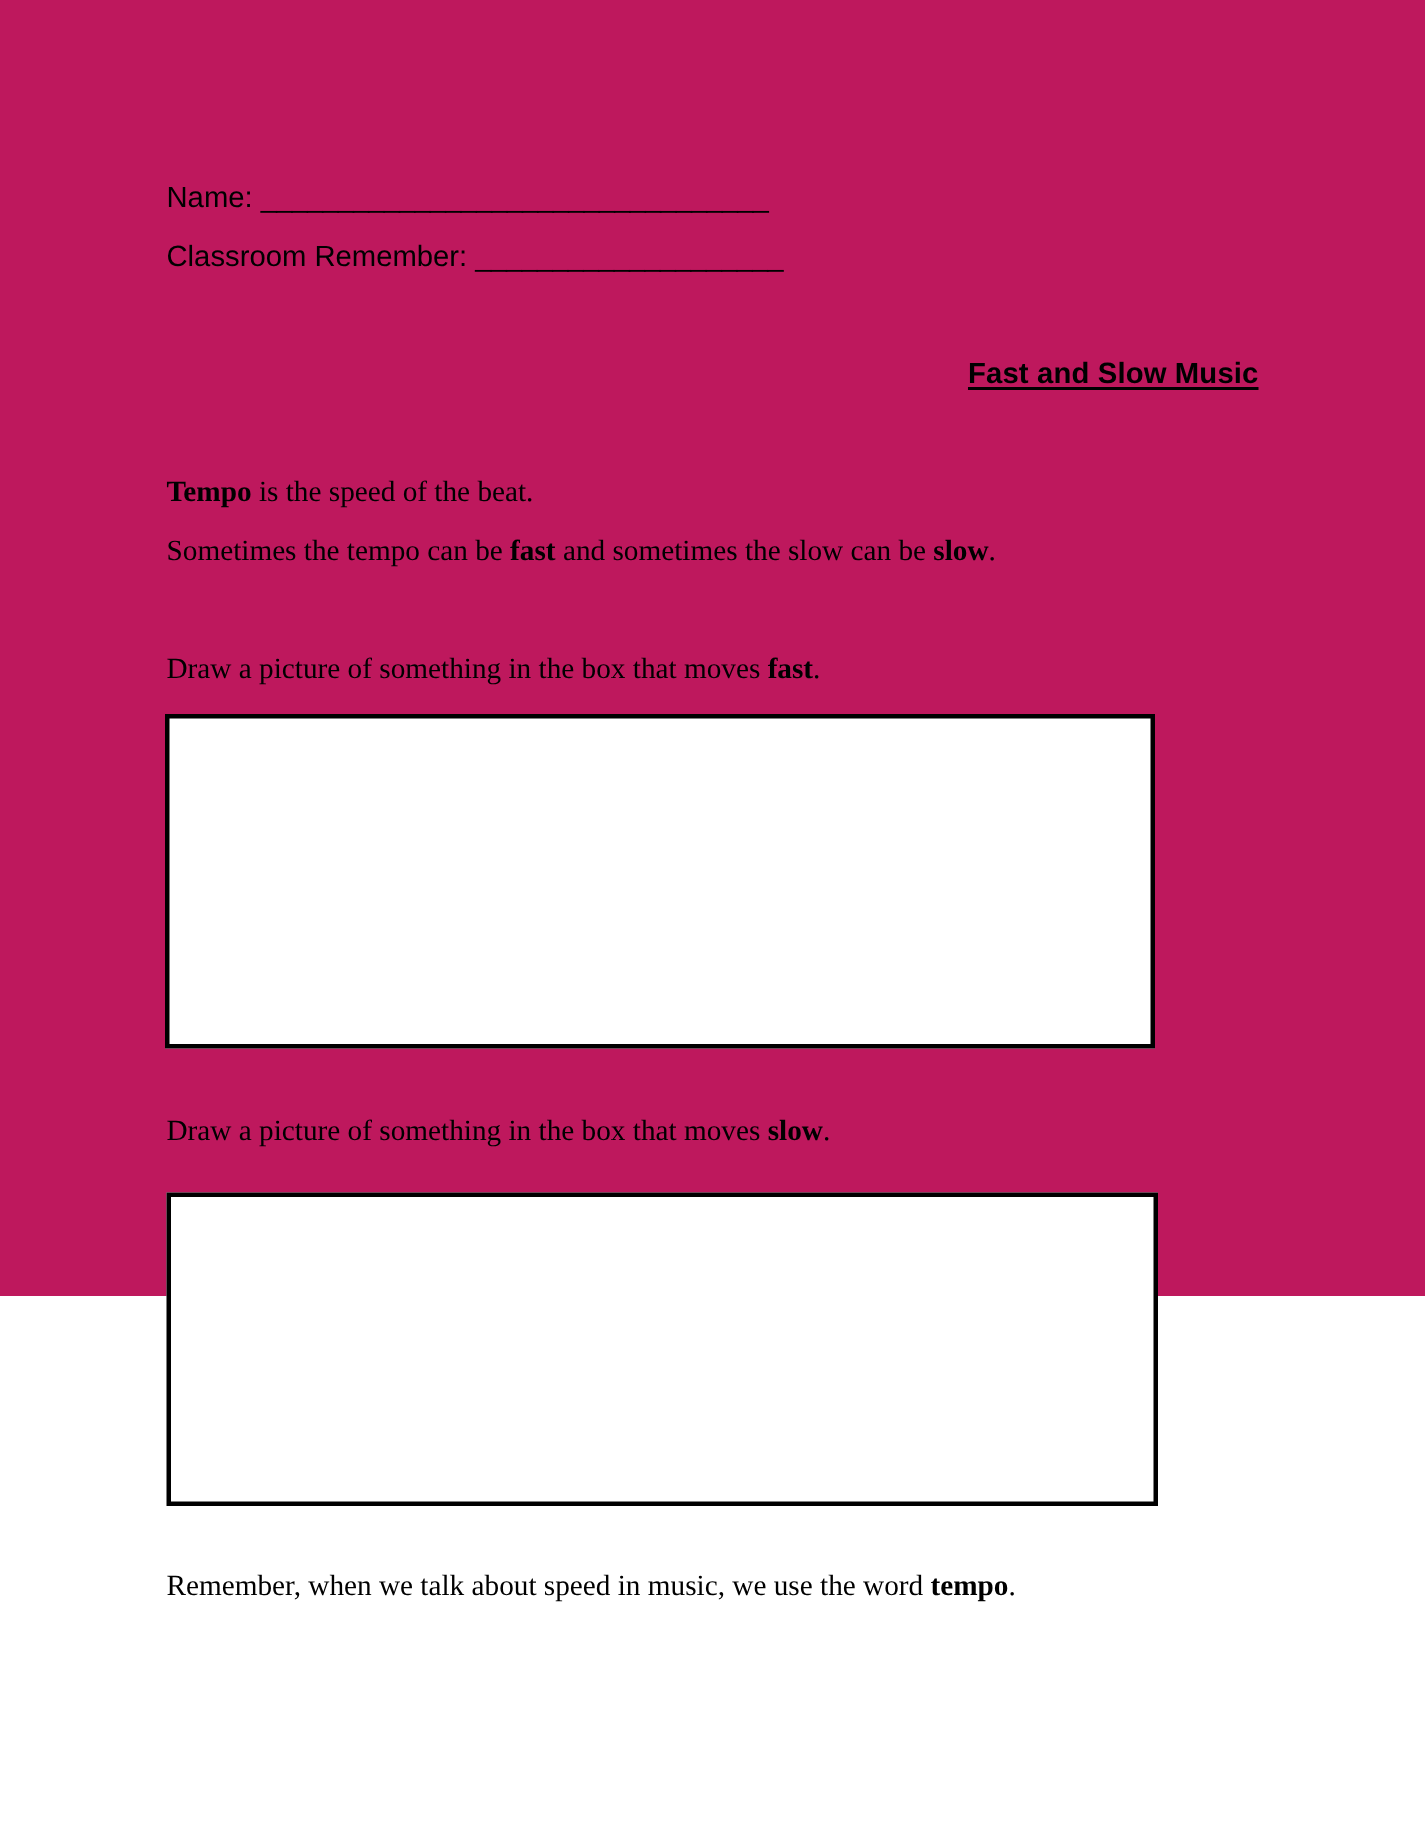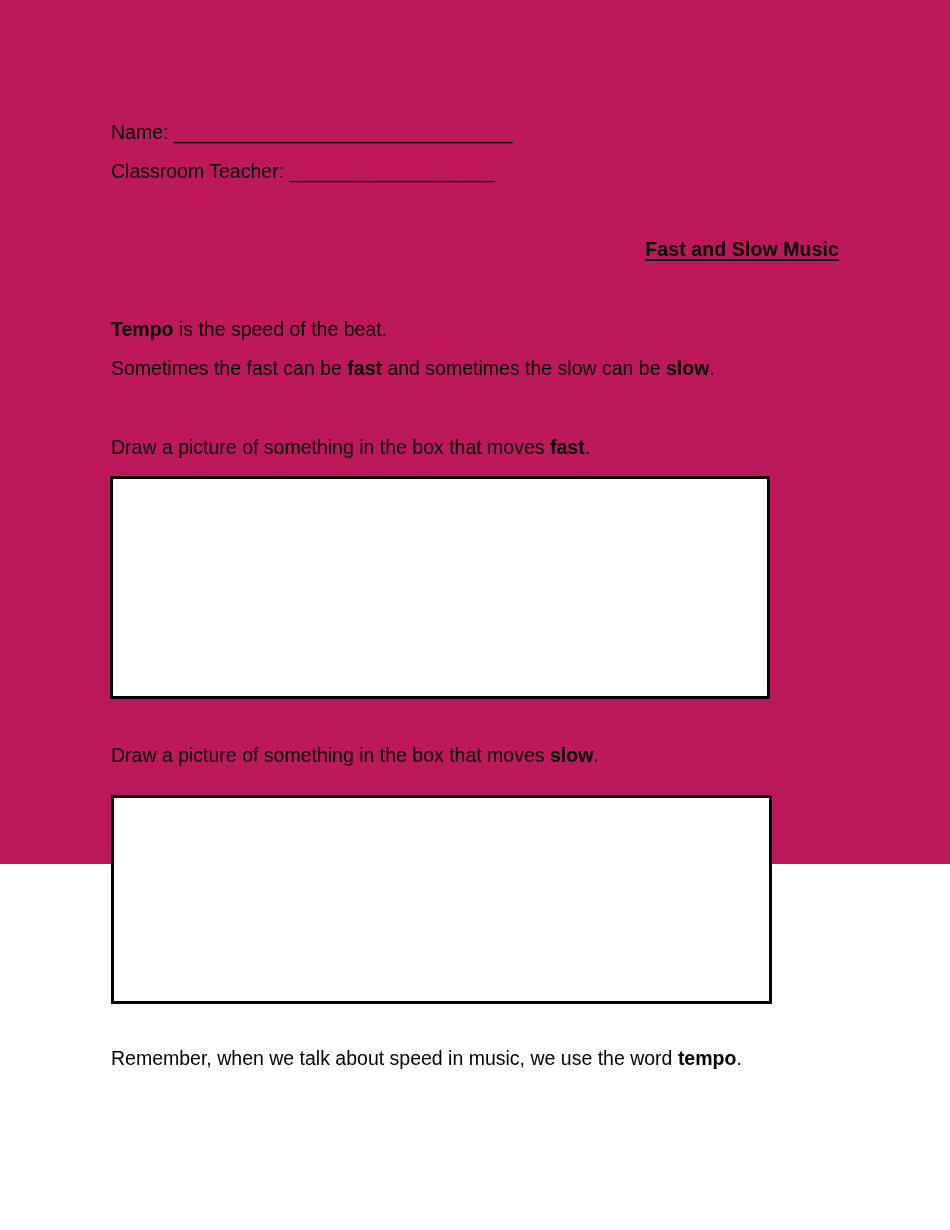--- a/index.html
+++ b/index.html
@@ -60,20 +60,21 @@
     text-decoration: underline;
     text-underline-offset: 3px;
     text-decoration-thickness: 2px;
   }
 
   .para {
     position: absolute;
     left: 0;
     font-size: 19.5px;
     white-space: nowrap;
+    font-family: Liberation Serif, serif;
   }
   #tempo-def { top: 318px; }
   #tempo-sentence { top: 357px; }
   #prompt-fast { top: 436px; }
   #prompt-slow { top: 744px; }
   #closing-line { top: 1047px; }
 
   .draw-box {
     position: absolute;
     border: 3px solid #000000;
@@ -99,34 +100,34 @@
 
 <div class="page">
   <div class="content">
 
     <div class="field-row" id="name-row">
       <span class="field-label">Name:</span>
       <span class="field-rule">_________________________________</span>
     </div>
 
     <div class="field-row" id="teacher-row">
-      <span class="field-label">Classroom Teacher:</span>
+      <span class="field-label">Classroom Remember:</span>
       <span class="field-rule">____________________</span>
     </div>
 
     <div class="doc-title">
       <span class="u">Fast and Slow Music</span>
     </div>
 
     <div class="para" id="tempo-def">
       <b>Tempo</b><span> is the speed of the beat.</span>
     </div>
 
     <div class="para" id="tempo-sentence">
-      <span>Sometimes the fast can be </span><b>fast</b><span> and sometimes the slow can be </span><b>slow</b><span>.</span>
+      <span>Sometimes the tempo can be </span><b>fast</b><span> and sometimes the slow can be </span><b>slow</b><span>.</span>
     </div>
 
     <div class="para" id="prompt-fast">
       <span>Draw a picture of something in the box that moves </span><b>fast</b><span>.</span>
     </div>
 
     <div class="para" id="prompt-slow">
       <span>Draw a picture of something in the box that moves </span><b>slow</b><span>.</span>
     </div>
 

